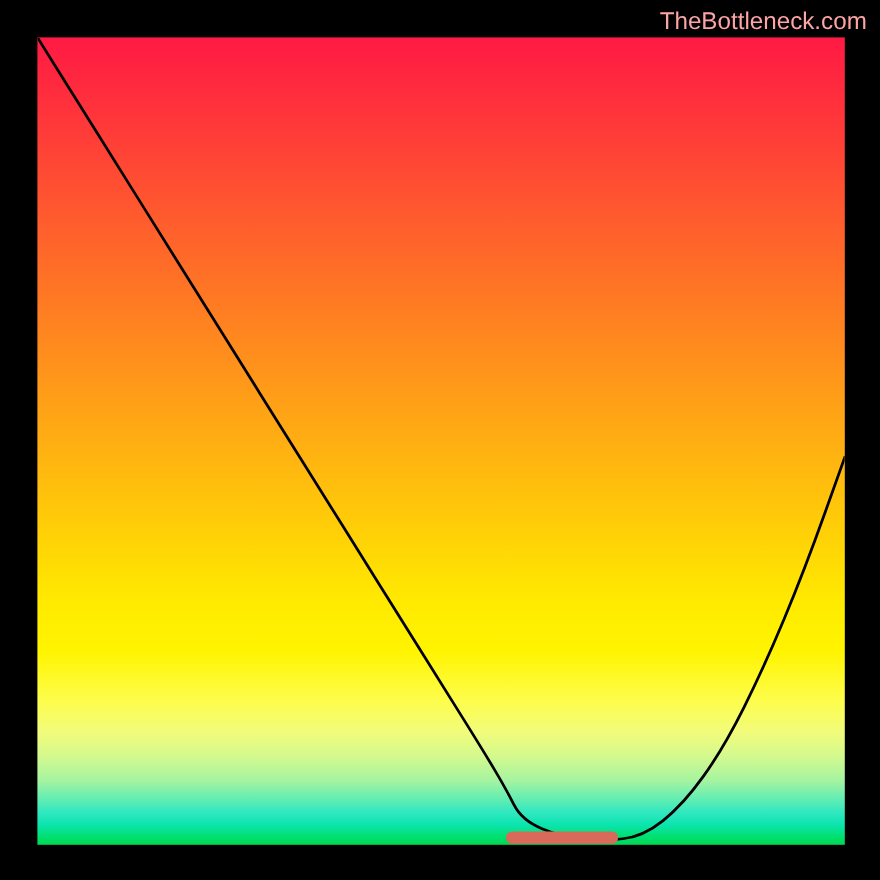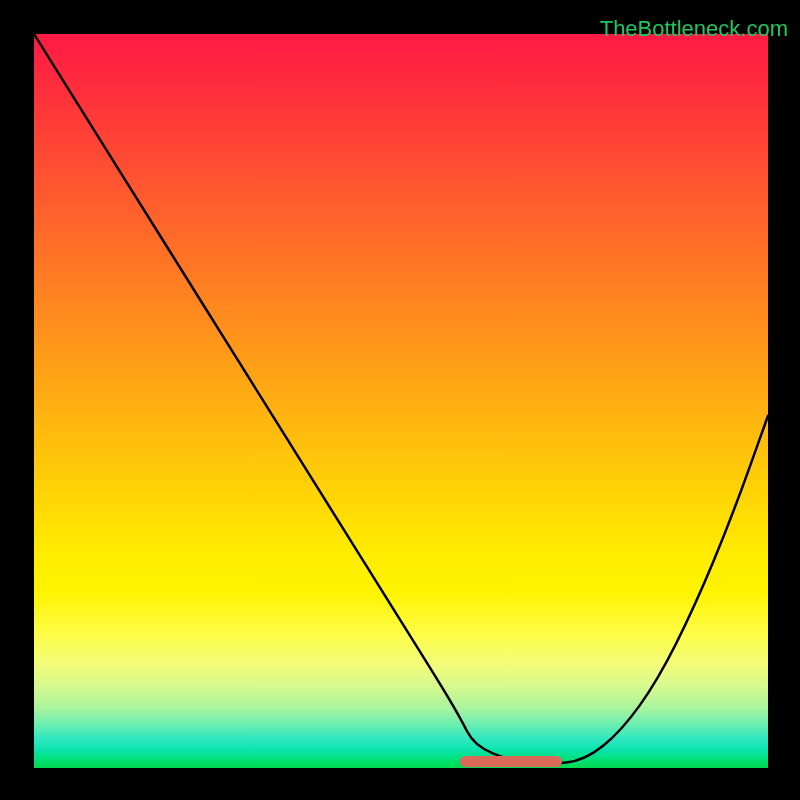--- a/index.html
+++ b/index.html
@@ -5,23 +5,23 @@
     * { margin: 0; padding: 0; box-sizing: border-box; }
     body {
       width: 800px;
       height: 800px;
       background: #000;
       position: relative;
       font-family: Arial, sans-serif;
     }
     .watermark {
       position: absolute;
-      top: 16px;
+      top: 6px;
       right: 12px;
-      color: #22c55e;
+      color: #fca5a5;
       font-size: 22px;
       font-weight: 500;
       z-index: 10;
     }
     .plot-area {
       position: absolute;
       left: 34px;
       top: 34px;
       width: 734px;
       height: 734px;

